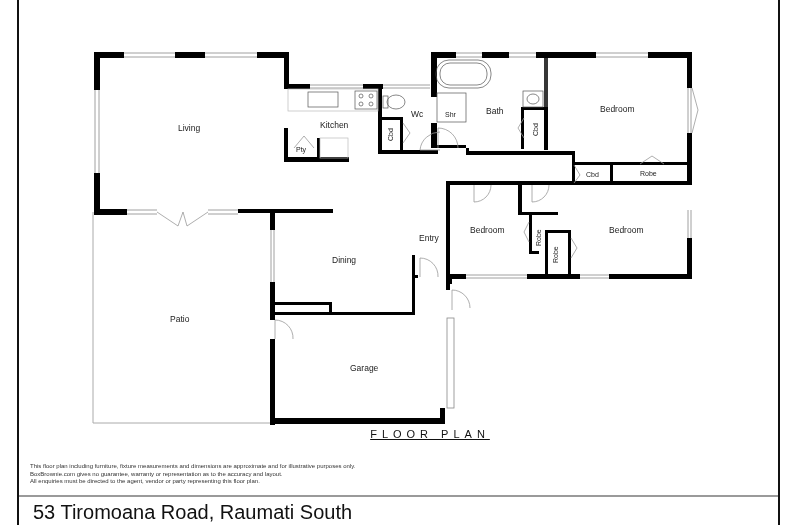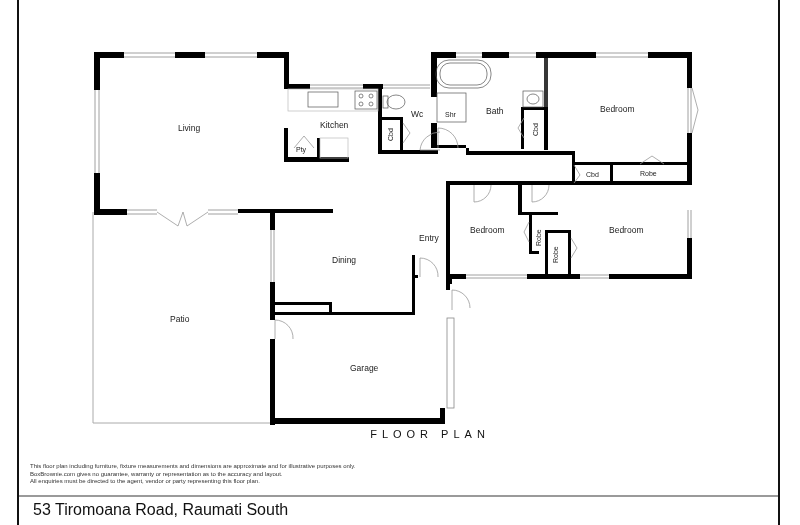--- a/index.html
+++ b/index.html
@@ -3,24 +3,24 @@
 <meta charset="utf-8">
 <style>
   html, body { margin: 0; padding: 0; background: #ffffff; }
   body { width: 800px; height: 525px; position: relative; overflow: hidden; font-family: "Liberation Sans", sans-serif; }
   .frame-left { position: absolute; left: 17px; top: 0; width: 2px; height: 525px; background: #111; }
   .frame-right { position: absolute; left: 778px; top: 0; width: 2px; height: 525px; background: #111; }
   .divider { position: absolute; left: 19px; top: 495px; width: 759px; height: 2px; background: #9a9a9a; }
   svg.plan { position: absolute; left: 0; top: 0; }
   .room-label { font-family: "Liberation Sans", sans-serif; font-size: 8.5px; fill: #222; }
   .small-label { font-family: "Liberation Sans", sans-serif; font-size: 7px; fill: #222; }
-  .title { position: absolute; left: 0; top: 428px; width: 800px; text-align: center; font-size: 11px; letter-spacing: 5px; color: #111; }
+  .title { position: absolute; left: 0; top: 428px; width: 800px; text-align: center; font-size: 11px; letter-spacing: 5px; color: #111; text-decoration: underline; }
   .title span { padding-left: 60px; }
   .disclaimer { position: absolute; left: 30px; top: 463px; font-size: 6px; line-height: 7.5px; color: #333; }
-  .address { position: absolute; left: 33px; top: 501px; font-size: 16px; color: #111; }
+  .address { position: absolute; left: 33px; top: 501px; font-size: 20px; color: #111; }
 </style>
 </head>
 <body>
 
 <div class="frame-left"></div>
 <div class="frame-right"></div>
 
 <svg class="plan" width="800" height="525" viewBox="0 0 800 525">
 
   <g stroke="#aaa" stroke-width="1" fill="none">

